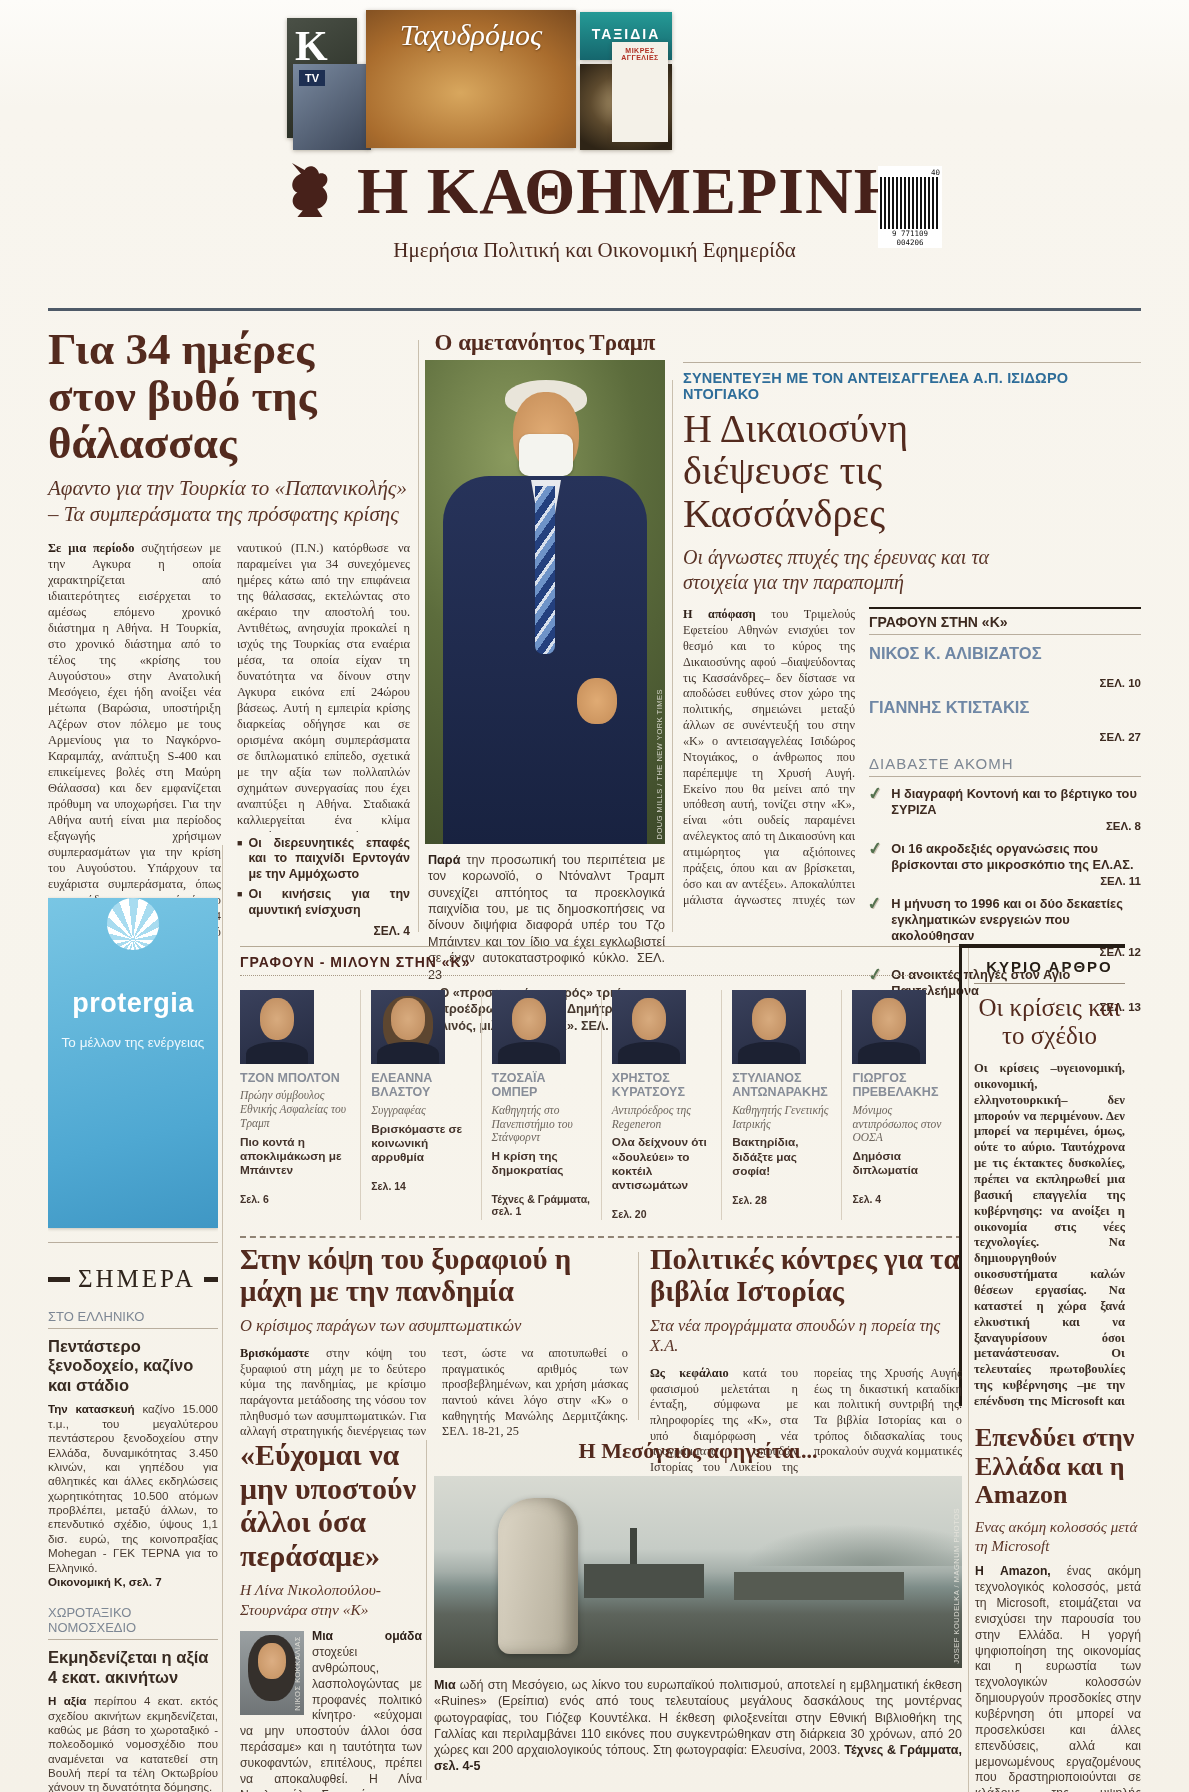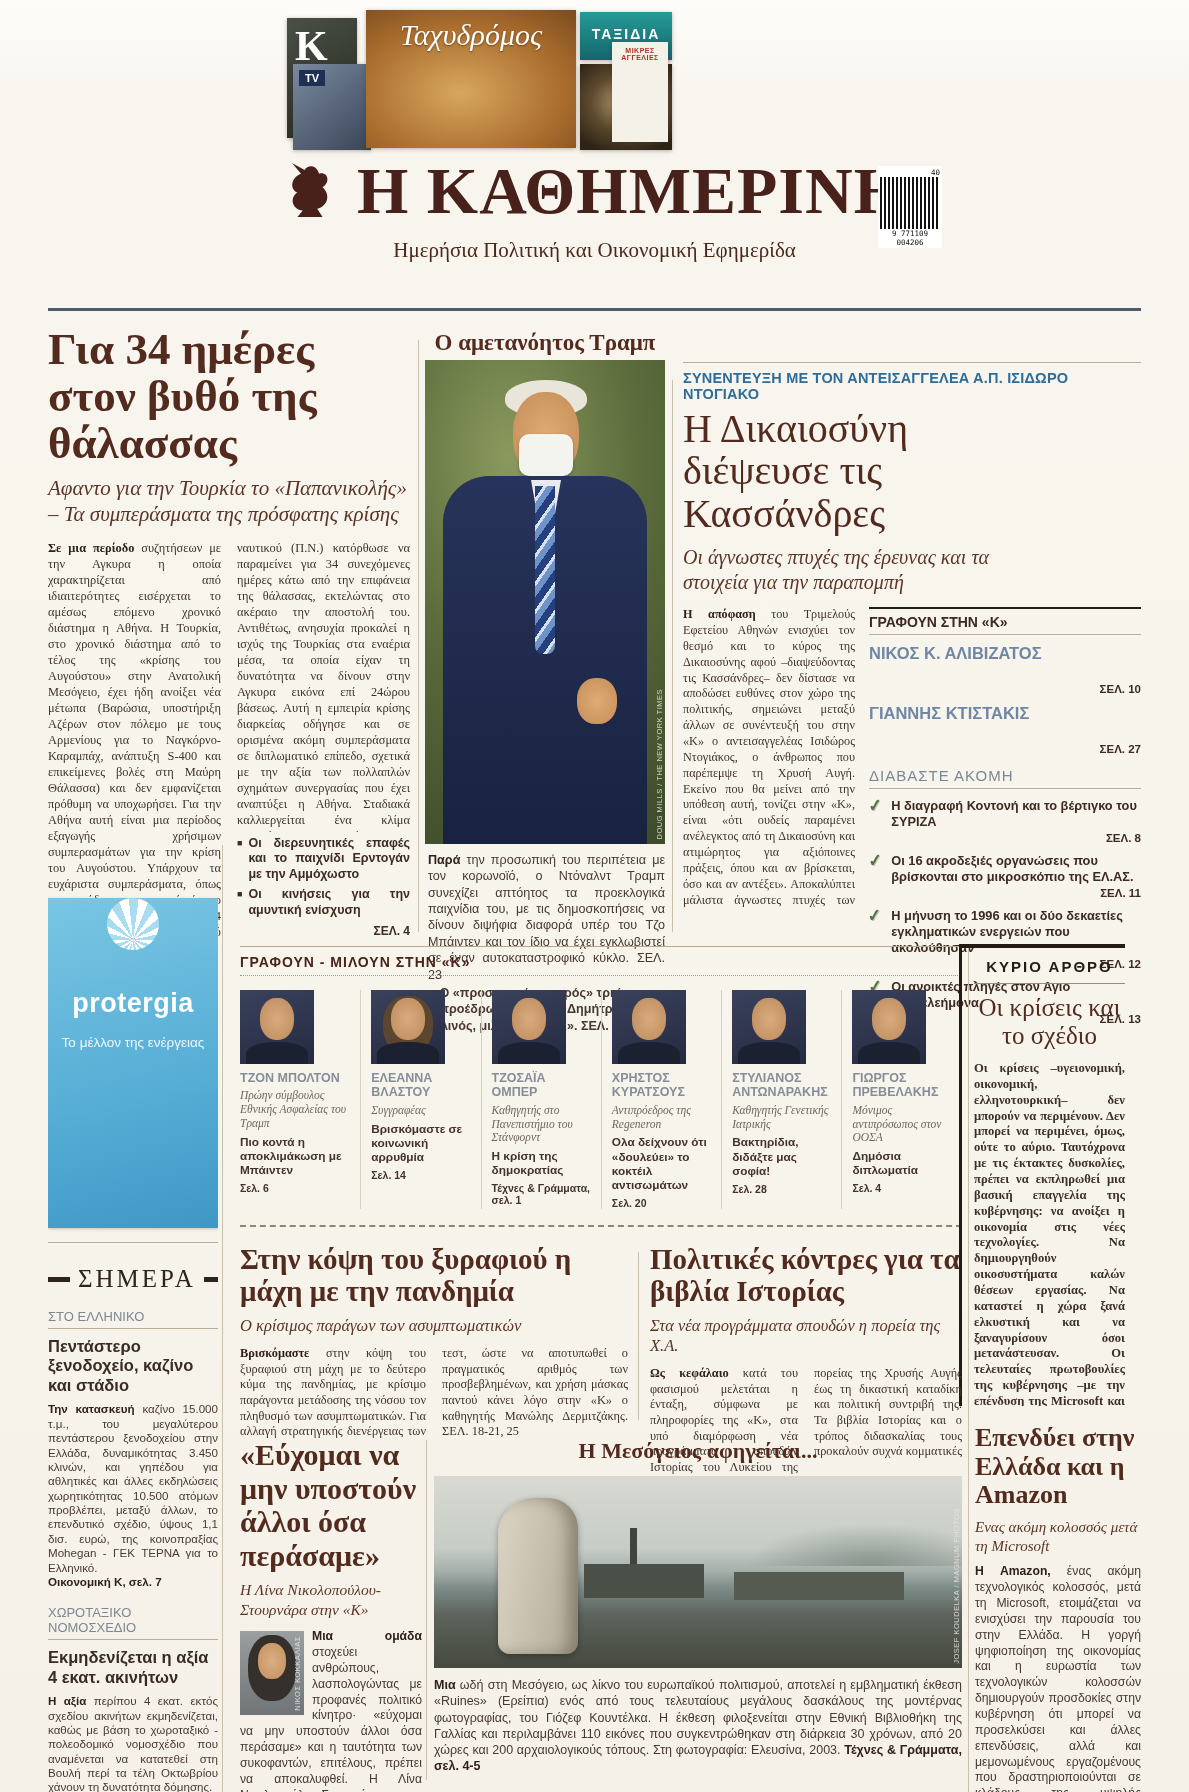--- a/index.html
+++ b/index.html
@@ -64,21 +64,21 @@
   #lr-kickrule{border-top:1px solid #b9ae9e;padding-top:7px;}
   .kicker{font-family:"Liberation Sans",sans-serif;font-weight:bold;font-size:14.5px;color:#2e6d99;letter-spacing:.2px;}
   #lead-right h1{margin:6px 0 0 0;width:345px;font-size:40px;line-height:1.06;font-weight:normal;}
   #lead-right .subhead{margin-top:10px;width:330px;font-size:20px;line-height:1.25;font-style:italic;color:#5a3427;}
   #lr-row{display:flex;margin-top:12px;gap:14px;}
   #lr-body{width:172px;height:300px;overflow:hidden;font-size:12.2px;line-height:1.3;}
   #lr-side{flex:1;}
   #graf-header{border-top:2px solid #241c14;border-bottom:1px solid #b9ae9e;padding:5px 0 4px 0;
                font-family:"Liberation Sans",sans-serif;font-weight:bold;font-size:14px;color:#3d2a20;}
   .graf-name{margin-top:9px;font-family:"Liberation Sans",sans-serif;font-weight:bold;font-size:16.5px;color:#6f87a5;}
-  .graf-page{font-family:"Liberation Sans",sans-serif;font-weight:bold;font-size:11.5px;color:#3d2a20;text-align:right;margin-top:20px;}
+  .graf-page{font-family:"Liberation Sans",sans-serif;font-weight:bold;font-size:11.5px;color:#3d2a20;text-align:right;margin-top:14px;}
   #read-also-h{margin-top:12px;border-bottom:1px solid #b9ae9e;padding-bottom:4px;
                font-family:"Liberation Sans",sans-serif;font-size:15px;color:#7d8794;letter-spacing:1px;}
   .ra-item{display:flex;gap:8px;margin-top:9px;font-family:"Liberation Sans",sans-serif;
            font-size:12.8px;font-weight:bold;color:#3d2a20;line-height:1.25;}
   .check{color:#55724f;font-weight:bold;font-size:17px;line-height:.9;transform:rotate(-6deg);
          text-shadow:1px 1px 0 rgba(120,100,70,.35);}
   .ra-page{font-family:"Liberation Sans",sans-serif;font-weight:bold;font-size:11.5px;color:#3d2a20;text-align:right;margin-top:2px;}
   
   #contrib{left:240px;top:946px;width:722px;}
   #contrib-h{border-top:1px solid #b5a995;padding:7px 0 5px 0;font-family:"Liberation Sans",sans-serif;
@@ -86,21 +86,21 @@
   #contrib-row{display:flex;margin-top:14px;border-bottom:2px dashed #8f8374;padding-bottom:16px;}
   .ccol{width:16.66%;padding:0 10px;box-sizing:border-box;border-left:1px solid #d8cfc0;}
   .ccol:first-child{border-left:none;padding-left:0;}
   .portrait{position:relative;width:74px;height:74px;overflow:hidden;background:linear-gradient(160deg,#3a415c,#242a40);}
   .portrait .hairf{position:absolute;left:12px;top:6px;width:50px;height:58px;background:#5d4630;border-radius:45%;}
   .portrait .face{position:absolute;left:20px;top:8px;width:34px;height:42px;background:radial-gradient(#d8ab7e,#bd8a5c);border-radius:46%;}
   .portrait .shoulders{position:absolute;left:6px;bottom:-4px;width:62px;height:26px;background:#1c2132;border-radius:45% 45% 0 0;}
   .cname{margin-top:7px;font-family:"Liberation Sans",sans-serif;font-weight:bold;font-size:12.5px;color:#878d98;line-height:1.15;}
   .crole{margin-top:4px;font-style:italic;font-size:11.5px;color:#6e665e;line-height:1.2;}
   .ctitle{margin-top:4px;font-family:"Liberation Sans",sans-serif;font-weight:bold;font-size:11.8px;color:#43322a;line-height:1.2;}
-  .cpage{margin-top:5px;font-family:"Liberation Sans",sans-serif;font-weight:bold;font-size:10.5px;color:#43322a;}
+  .cpage{margin-top:16px;font-family:"Liberation Sans",sans-serif;font-weight:bold;font-size:10.5px;color:#43322a;}
   
   #kyrio{left:959px;top:944px;width:166px;height:462px;border-top:4px solid #241c14;border-left:3px solid #241c14;
          padding:10px 0 0 12px;box-sizing:border-box;overflow:hidden;}
   #kyrio-label{text-align:center;font-family:"Liberation Sans",sans-serif;font-weight:bold;font-size:15px;
                letter-spacing:2px;color:#241c14;border-bottom:1px solid #9a8d7c;padding-bottom:8px;}
   #kyrio h2{margin:10px 0 0 0;text-align:center;font-size:25px;line-height:1.1;font-weight:normal;}
   #kyrio-body{margin-top:12px;font-size:12.6px;line-height:1.26;font-weight:600;color:#3c2f26;text-align:justify;}
   
   #razor{left:240px;top:1244px;width:388px;}
   #razor h2,#history h2{margin:0;font-size:29px;line-height:1.1;font-weight:bold;}

